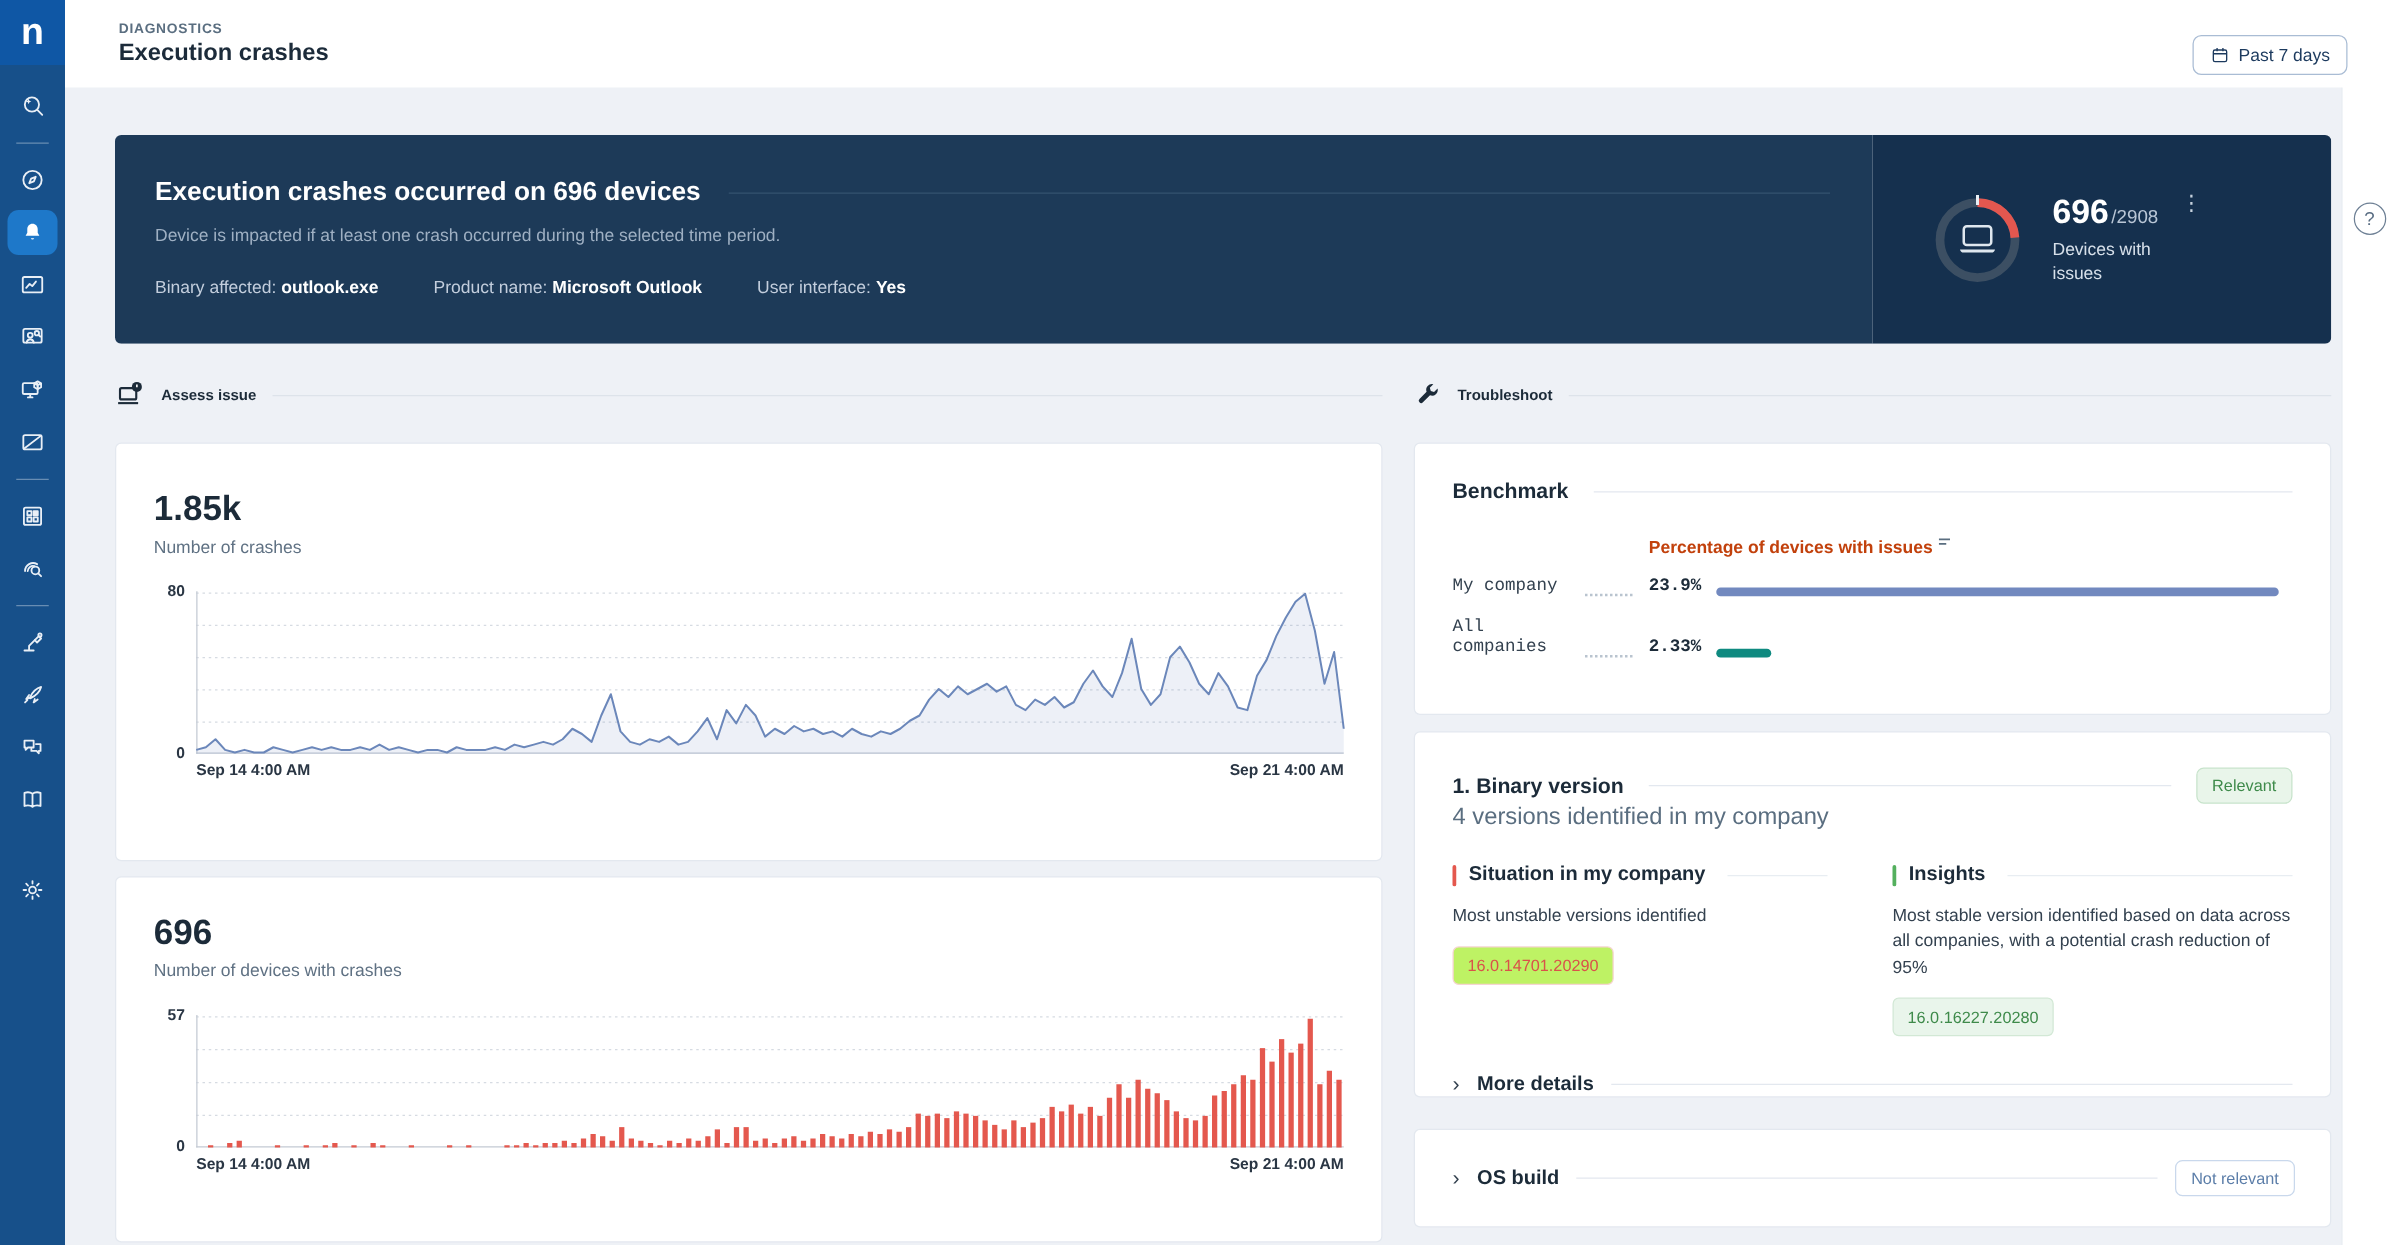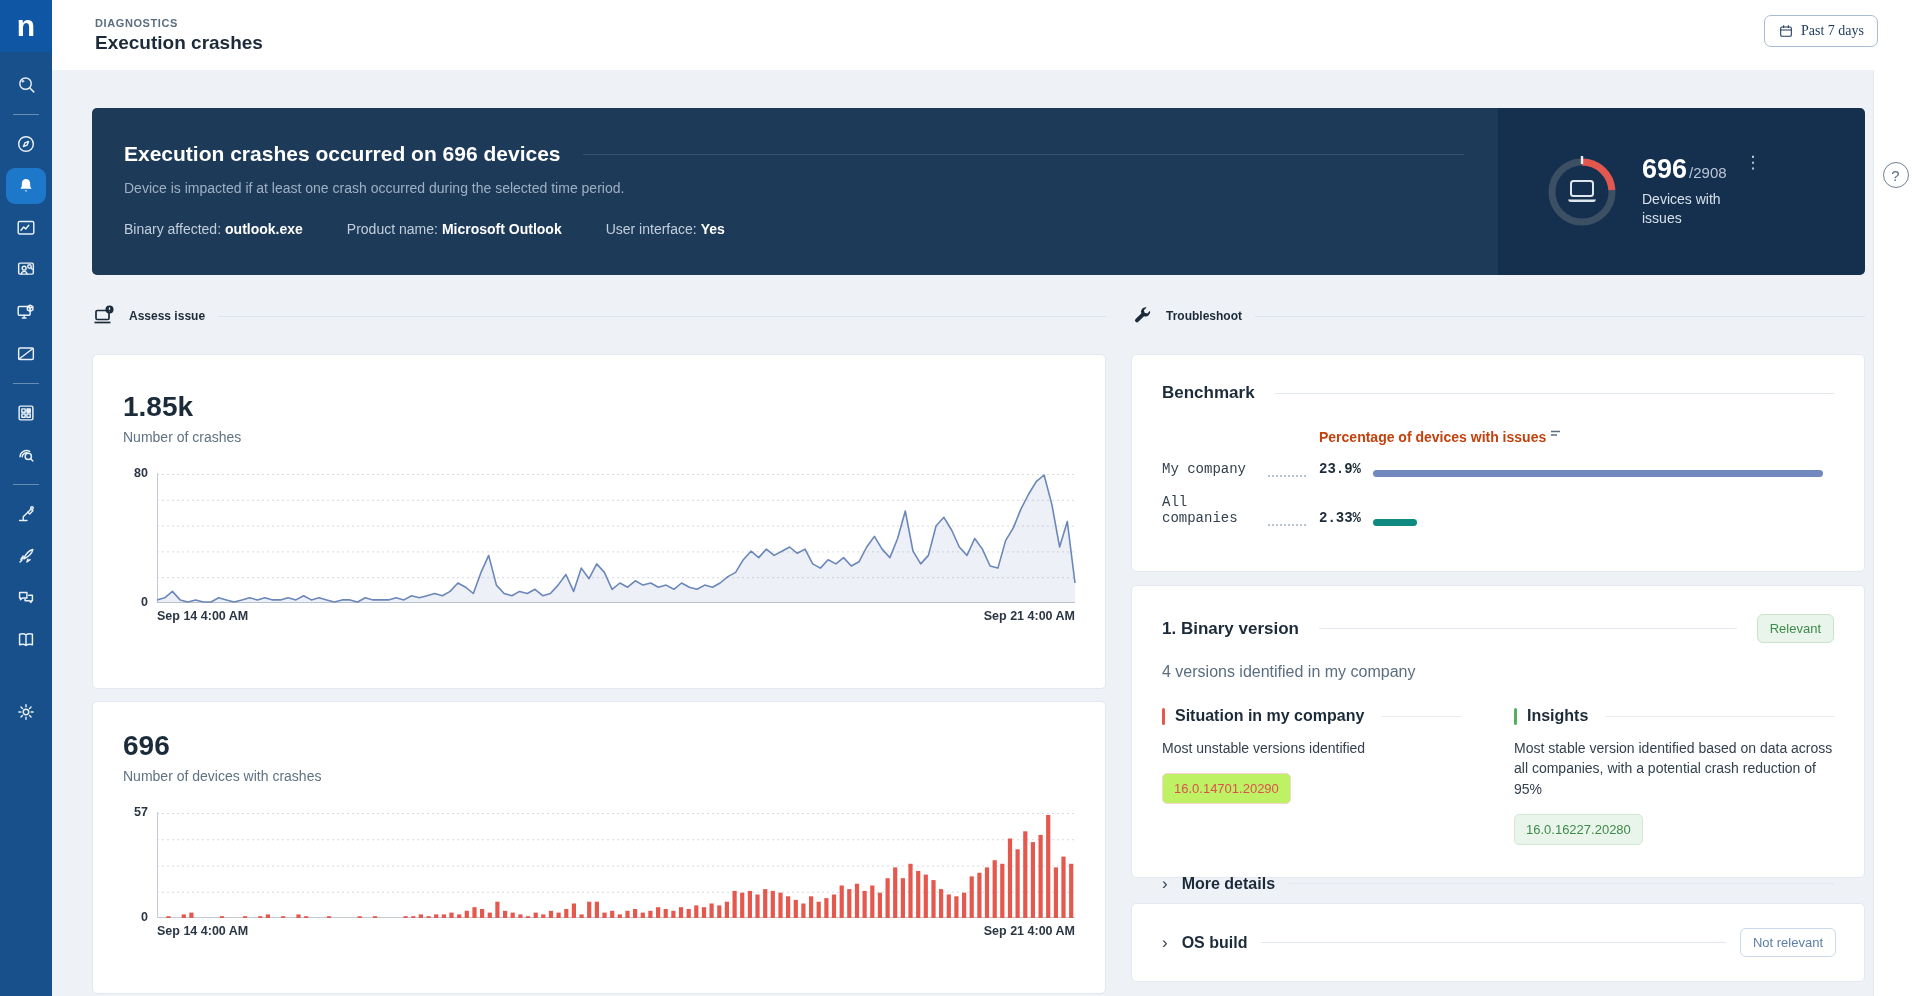--- a/index.html
+++ b/index.html
@@ -13,21 +13,21 @@
   .nav-item { width:40px; height:36px; margin:3px 0; border-radius:9px; display:flex; align-items:center; justify-content:center; cursor:pointer; }
   .nav-item.active { background:#1e78c9; }
   .nav-item svg { stroke:#e9eff6; fill:none; stroke-width:1.6; stroke-linecap:round; stroke-linejoin:round; }
   .nav-divider { width:26px; height:1px; background:rgba(255,255,255,0.35); margin:8px 0; }
   .nav-gap { height:30px; }
 
   
   .header { position:absolute; left:52px; top:0; right:0; height:70px; background:#fff; display:flex; align-items:center; padding-left:43px; }
   .crumb { font-size:11px; font-weight:bold; letter-spacing:0.6px; color:#5a6e80; }
   .page-title { font-size:19px; font-weight:bold; color:#1c2b3a; margin-top:3px; }
-  .period-btn { position:absolute; right:39px; top:15px; height:32px; padding:0 13px; display:flex; align-items:center; gap:7px; border:1px solid #a9bcd4; border-radius:7px; background:#fff; color:#1c3a5e; font-size:14px; cursor:pointer;font-family:Liberation Serif, serif; }
+  .period-btn { position:absolute; right:39px; top:28px; height:32px; padding:0 13px; display:flex; align-items:center; gap:7px; border:1px solid #a9bcd4; border-radius:7px; background:#fff; color:#1c3a5e; font-size:14px; cursor:pointer; }
   .period-btn svg { stroke:#1c3a5e; fill:none; stroke-width:1.6; }
 
   
   .help-rail { position:absolute; right:0; top:70px; width:44px; bottom:0; background:#fff; border-left:1px solid #e4e9f0; z-index:4; }
   .help-btn { width:26px; height:26px; border:1.5px solid #6e8095; border-radius:50%; color:#5a6e84; font-size:15px; display:flex; align-items:center; justify-content:center; margin:92px auto 0; cursor:pointer; }
 
   
   .main { position:absolute; left:52px; top:70px; right:44px; bottom:0; background:#eef1f6; padding:38px 8px 0 40px; overflow:hidden; }
 
   
@@ -89,21 +89,21 @@
   .bench-leader { width:38px; flex:none; border-bottom:2px dotted #b9c4cf; height:8px; margin-right:13px; }
   .bench-value { width:54px; flex:none; font-size:14px; font-weight:bold; color:#1c2b39; }
   .bench-bar-track { flex:1; height:7px; display:flex; align-items:center; }
   .bench-bar { height:7px; border-radius:4px; }
 
   
   .binary-card { margin-top:13px; height:293px; padding:28px 30px 0; }
   .badge { font-size:13px; padding:6px 12px; border-radius:6px; white-space:nowrap; cursor:default; }
   .badge-relevant { background:#e9f5ea; border:1px solid #c7e3cb; color:#3e8a4a; }
   .badge-not { background:#ffffff; border:1px solid #c9d8ec; color:#5c7ea9; }
-  .binary-sub { margin-top:20px; font-size:16px; color:#5a6e80; }
+  .binary-sub { margin-top:0; font-size:19px; color:#5a6e80; }
   .binary-cols { display:flex; margin-top:26px; gap:52px; }
   .bin-col-left { width:300px; flex:none; }
   .bin-col-right { flex:1; }
   .sub-head { display:flex; align-items:center; gap:18px; }
   .accent { width:3px; height:17px; border-radius:2px; flex:none; margin-right:-8px; }
   .accent-red { background:#e4584e; } .accent-green { background:#54b05e; }
   .sub-title { font-size:16px; font-weight:bold; color:#1c2b39; white-space:nowrap; }
   .sub-rule { flex:1; height:1px; background:#e8edf2; }
   .sub-body { margin-top:13px; font-size:14px; color:#33414f; line-height:1.45; }
   .chip { display:inline-block; margin-top:15px; font-size:13px; padding:7px 11px; border-radius:5px; cursor:pointer; }

